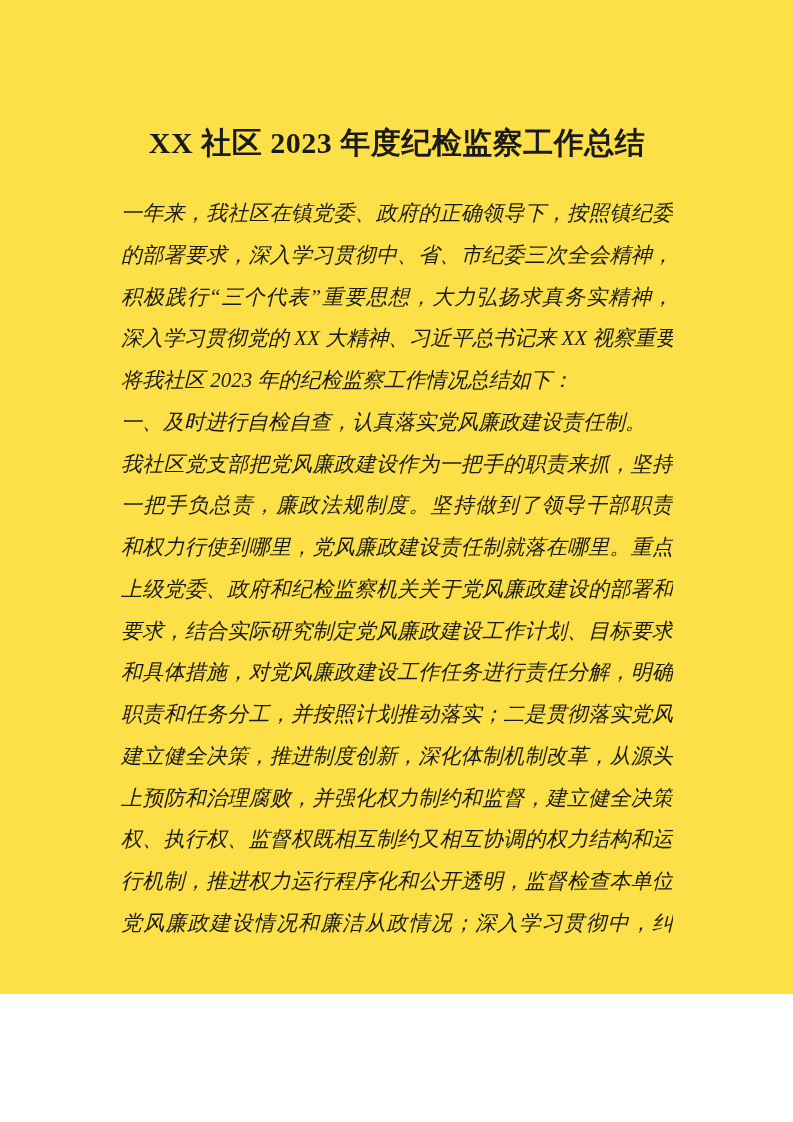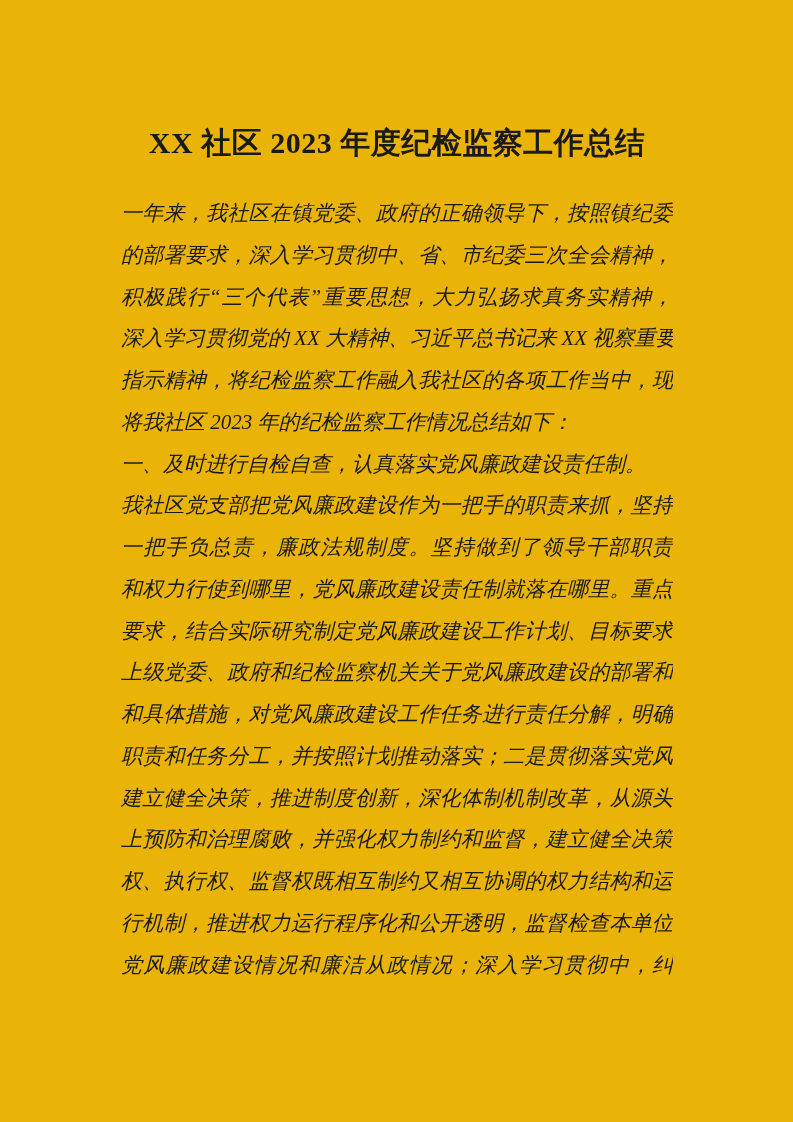--- a/index.html
+++ b/index.html
@@ -3,22 +3,22 @@
 <meta charset="utf-8">
 <style>
   html, body {
     margin: 0;
     padding: 0;
     background: #ffffff;
   }
   .page {
     position: relative;
     width: 793px;
-    height: 1122px;
-    background: #eab308;
+    height: 994px;
+    background: #fde047;
     overflow: hidden;
     font-family: "Liberation Serif", "DejaVu Serif", serif;
     color: #1a1a1a;
   }
   .content {
     position: absolute;
     left: 121px;
     top: 117px;
     width: 552px;
   }
@@ -57,34 +57,33 @@
 <div class="page">
   <div class="content">
 
     <h1 class="title">XX 社区 2023 年度纪检监察工作总结</h1>
 
     <div class="paragraph">
       <div class="line">一年来，我社区在镇党委、政府的正确领导下，按照镇纪委</div>
       <div class="line">的部署要求，深入学习贯彻中、省、市纪委三次全会精神，</div>
       <div class="line">积极践行“三个代表”重要思想，大力弘扬求真务实精神，</div>
       <div class="line">深入学习贯彻党的 XX 大精神、习近平总书记来 XX 视察重要</div>
-      <div class="line">指示精神，将纪检监察工作融入我社区的各项工作当中，现</div>
       <div class="line para-end">将我社区 2023 年的纪检监察工作情况总结如下：</div>
     </div>
 
     <div class="paragraph">
       <div class="line para-end">一、及时进行自检自查，认真落实党风廉政建设责任制。</div>
     </div>
 
     <div class="paragraph">
       <div class="line">我社区党支部把党风廉政建设作为一把手的职责来抓，坚持</div>
       <div class="line">一把手负总责，廉政法规制度。坚持做到了领导干部职责</div>
       <div class="line">和权力行使到哪里，党风廉政建设责任制就落在哪里。重点</div>
+      <div class="line">上级党委、政府和纪检监察机关关于党风廉政建设的部署和</div>
       <div class="line">要求，结合实际研究制定党风廉政建设工作计划、目标要求</div>
-      <div class="line">上级党委、政府和纪检监察机关关于党风廉政建设的部署和</div>
       <div class="line">和具体措施，对党风廉政建设工作任务进行责任分解，明确</div>
       <div class="line">职责和任务分工，并按照计划推动落实；二是贯彻落实党风</div>
       <div class="line">建立健全决策，推进制度创新，深化体制机制改革，从源头</div>
       <div class="line">上预防和治理腐败，并强化权力制约和监督，建立健全决策</div>
       <div class="line">权、执行权、监督权既相互制约又相互协调的权力结构和运</div>
       <div class="line">行机制，推进权力运行程序化和公开透明，监督检查本单位</div>
       <div class="line">党风廉政建设情况和廉洁从政情况；深入学习贯彻中，纠</div>
     </div>
 
   </div>

